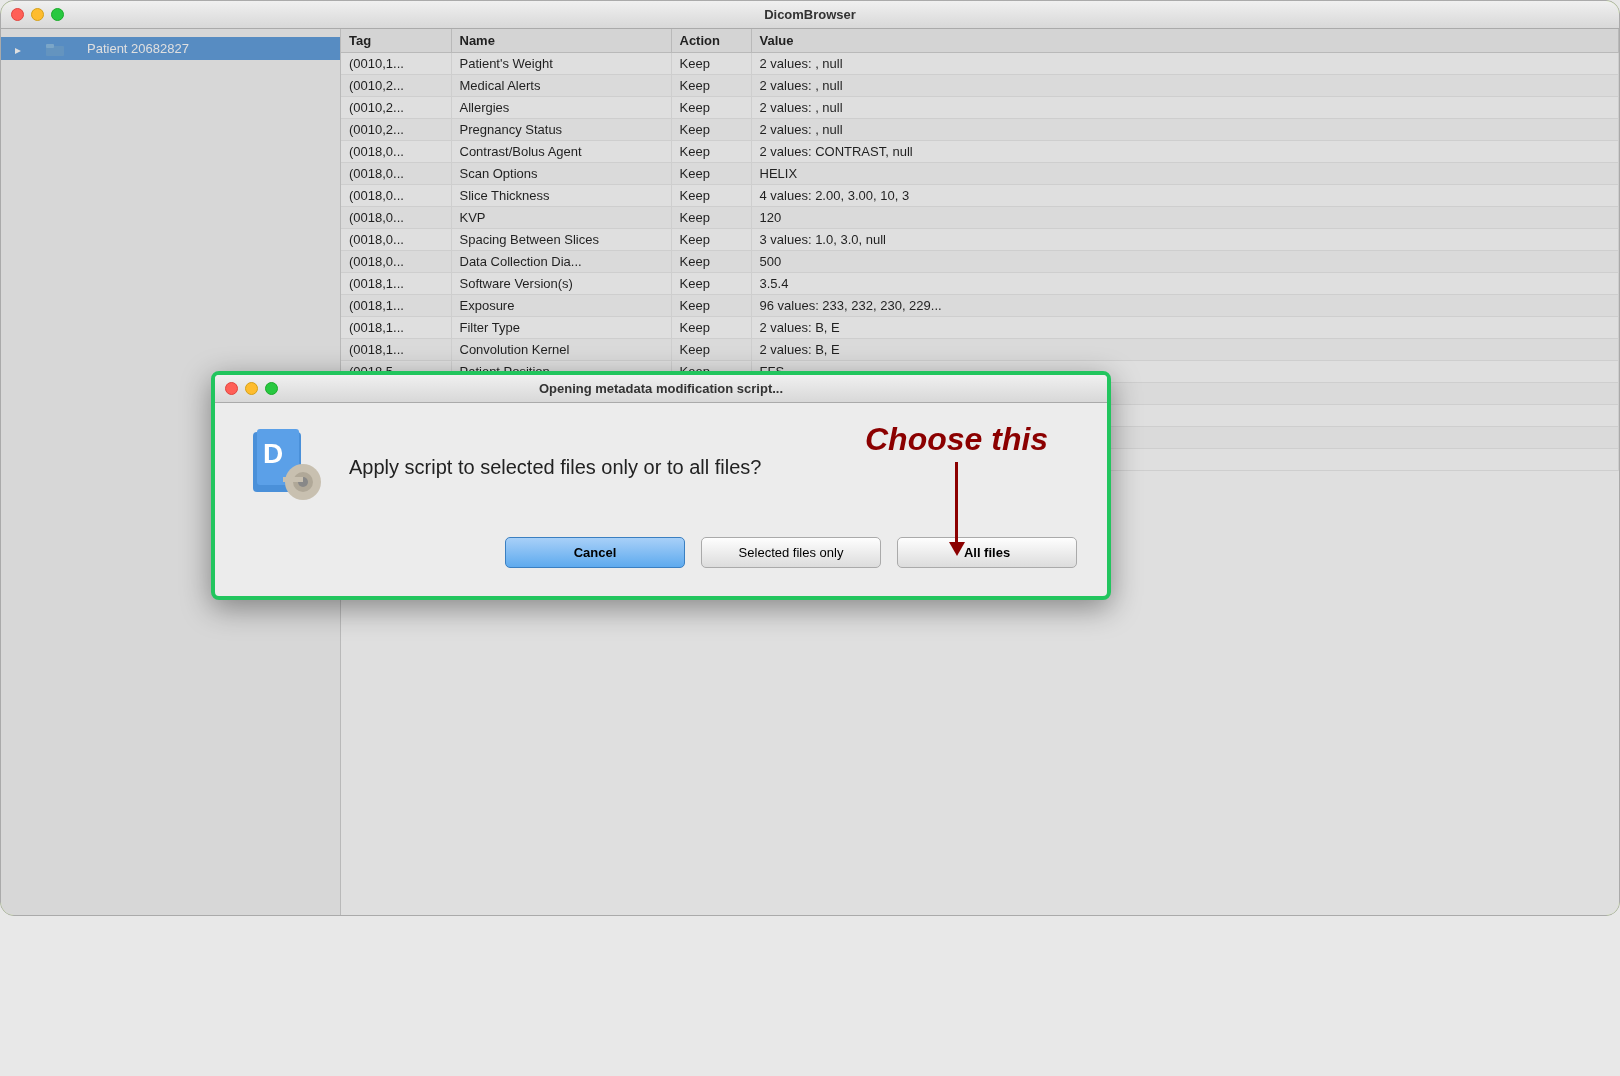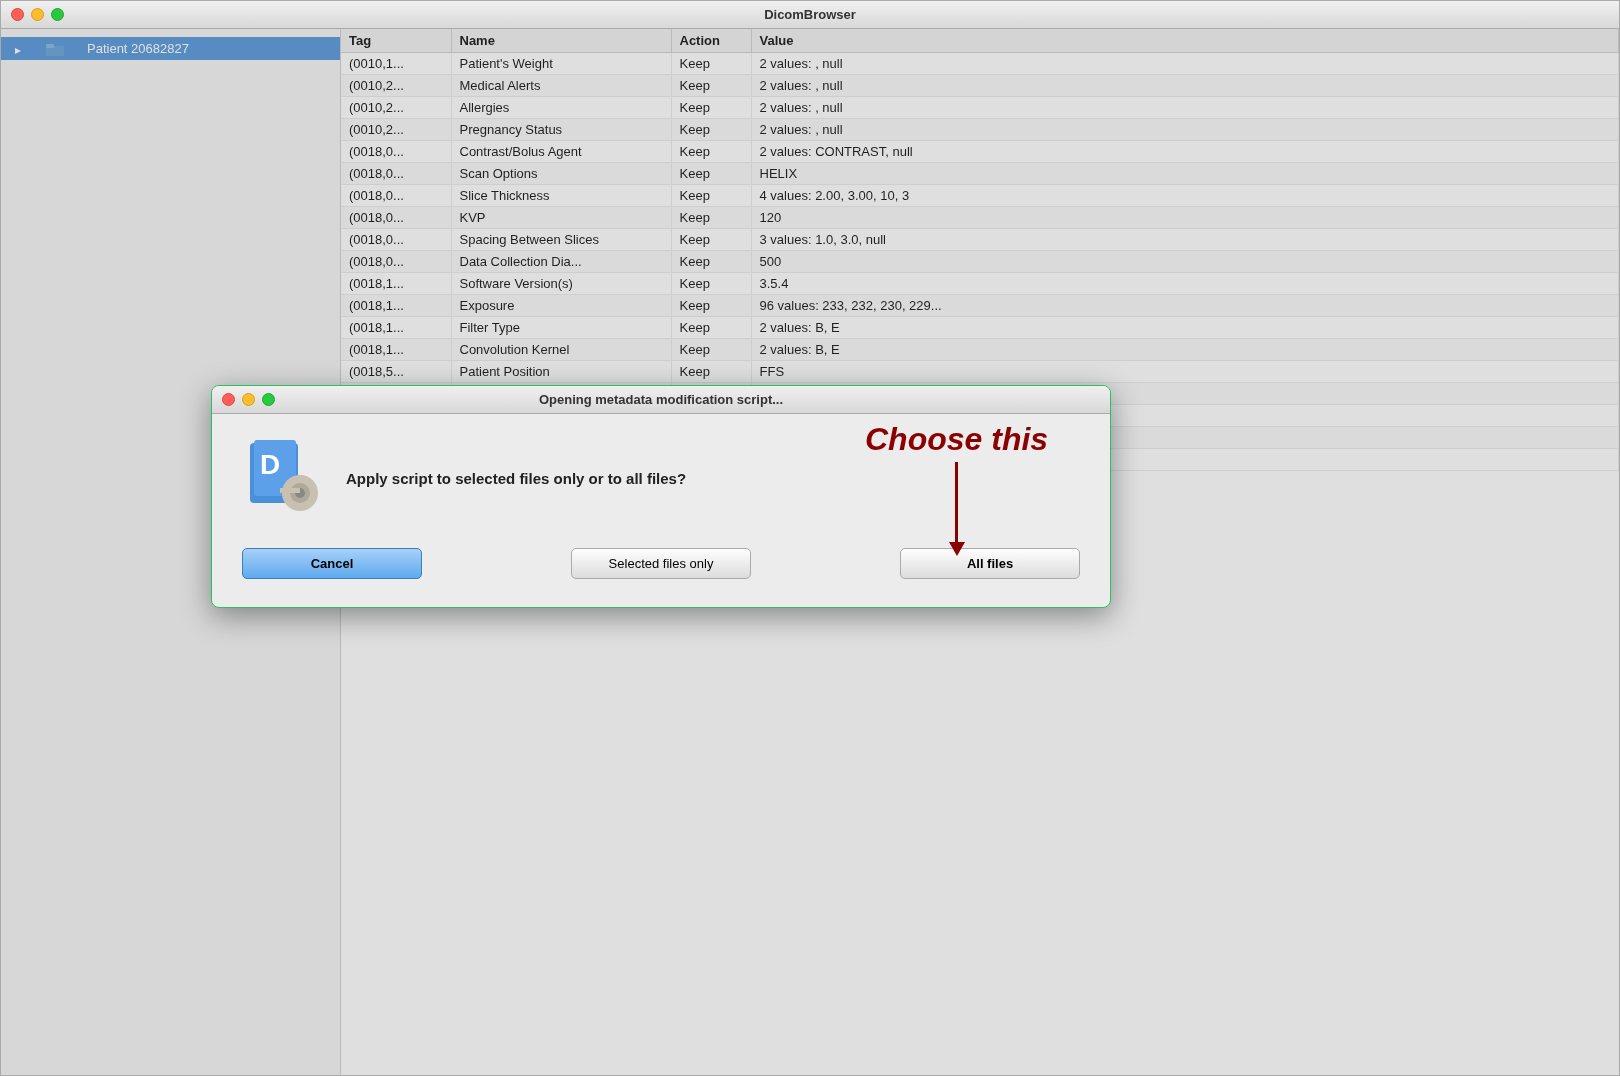--- a/index.html
+++ b/index.html
@@ -12,24 +12,24 @@
       overflow: hidden;
       position: relative;
     }
 
     
     .main-window {
       position: absolute;
       top: 0;
       left: 0;
       width: 1620px;
-      height: 1076px;
+      height: 916px;
       background: #bef264;
       border: 1px solid #aaa;
-      border-radius: 0;
+      border-radius: 14px;
       overflow: hidden;
     }
 
     
     .title-bar {
       height: 28px;
       background: linear-gradient(to bottom, #f0f0f0, #d8d8d8);
       border-bottom: 1px solid #aaa;
       display: flex;
       align-items: center;
@@ -139,25 +139,25 @@
       left: 0;
       width: 100%;
       height: calc(100% - 28px);
       background: rgba(128,128,128,0.25);
       z-index: 10;
     }
 
     
     .dialog {
       position: absolute;
-      top: 384px;
+      top: 370px;
       left: 210px;
       width: 900px;
       background: #ececec;
-      border: 1px solid #22c55e;
+      border: 4px solid #22c55e;
       border-radius: 8px;
       box-shadow: 0 8px 30px rgba(0,0,0,0.4);
       z-index: 20;
       overflow: hidden;
     }
     .dialog-title-bar {
       height: 28px;
       background: linear-gradient(to bottom, #f0f0f0, #d8d8d8);
       border-bottom: 1px solid #aaa;
       display: flex;
@@ -189,28 +189,27 @@
       align-items: center;
       gap: 24px;
       margin-bottom: 30px;
     }
     .dialog-icon {
       width: 80px;
       height: 80px;
       flex-shrink: 0;
     }
     .dialog-message {
-      font-size: 15px;
+      font-size: 20px;
       color: #222;
       flex: 1;
-      font-weight: bold;
     }
     .dialog-buttons {
       display: flex;
-      justify-content: space-between;
+      justify-content: flex-end;
       gap: 16px;
     }
     .btn-cancel {
       background: linear-gradient(to bottom, #a8d0f8, #5eaaee);
       border: 1px solid #3a7fc1;
       border-radius: 5px;
       padding: 7px 40px;
       font-size: 13px;
       font-weight: 600;
       color: #000;

